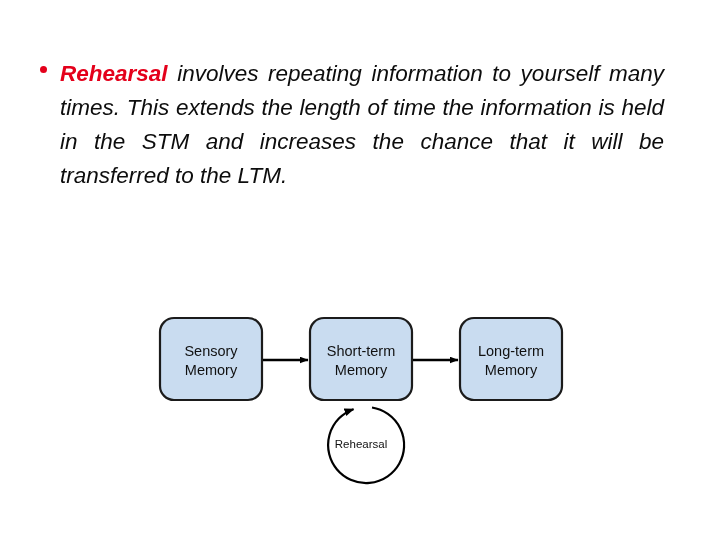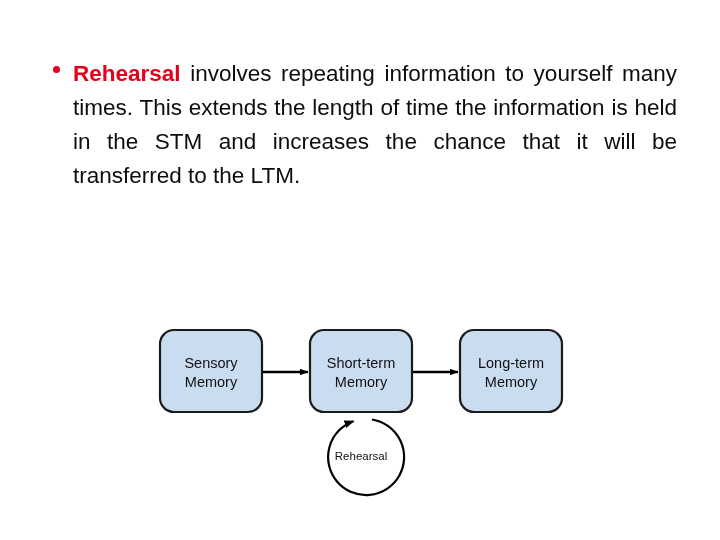--- a/index.html
+++ b/index.html
@@ -19,23 +19,24 @@
   .slide-body {
     position: absolute;
     left: 0;
     top: 0;
     width: 720px;
     height: 540px;
   }
 
   .bullet-block {
     position: absolute;
-    left: 49px;
+    left: 36px;
     top: 57px;
     width: 628px;
+    font-style: italic;
   }
 
   .bullet-row {
     position: relative;
     padding-left: 24px;
   }
 
   .bullet-marker {
     position: absolute;
     left: 4px;
@@ -56,21 +57,21 @@
   }
   .bullet-text .emph {
     color: #e4001b;
     font-weight: bold;
   }
 
   
   .diagram {
     position: absolute;
     left: 150px;
-    top: 312px;
+    top: 300px;
     width: 430px;
     height: 195px;
   }
   .diagram svg {
     display: block;
   }
   .node-label {
     font-family: "Liberation Sans", sans-serif;
     font-size: 14.5px;
     fill: #111111;

